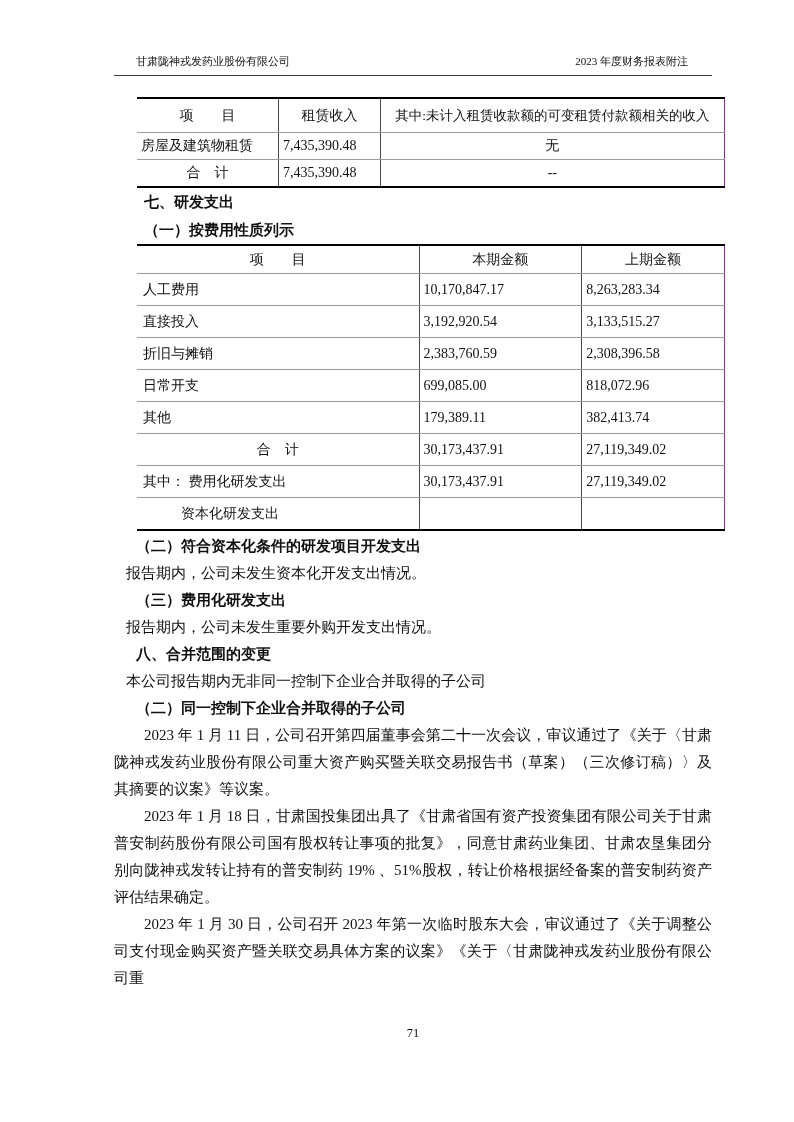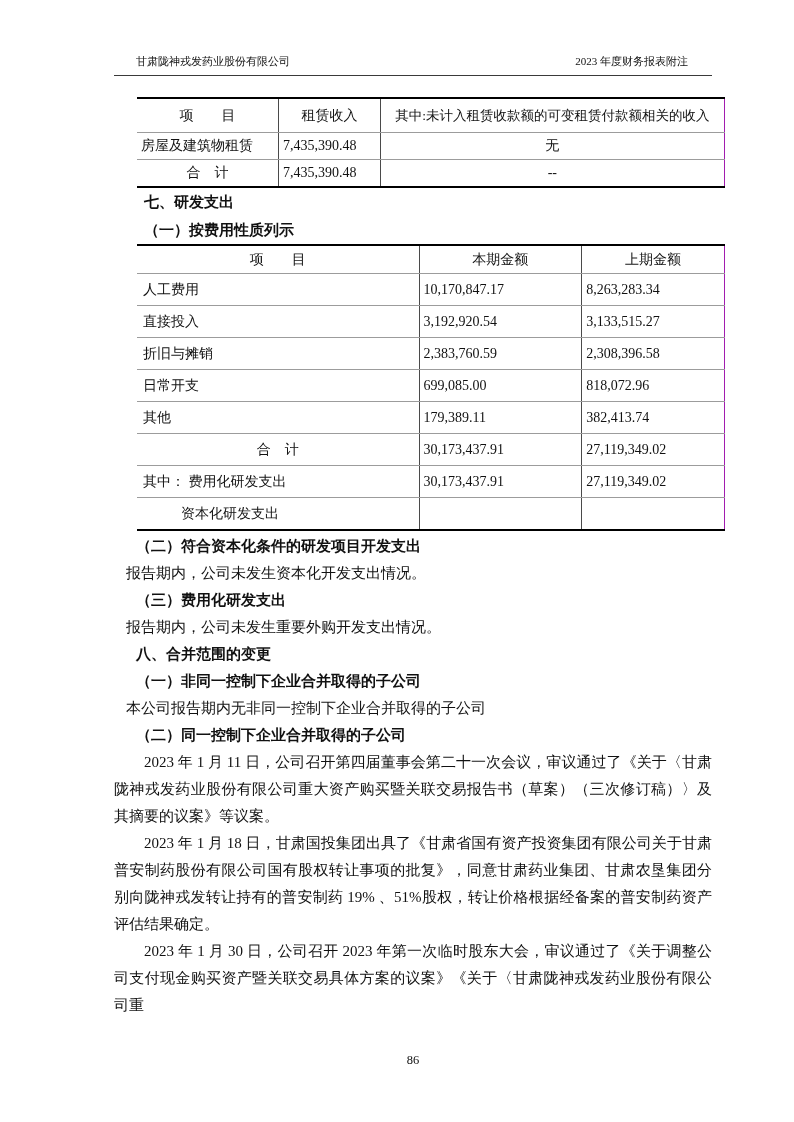--- a/index.html
+++ b/index.html
@@ -158,23 +158,22 @@
       <td class="num"></td>
     </tr>
   </tbody>
     </table>
 
   <div class="sec b first">（二）符合资本化条件的研发项目开发支出</div>
   <div class="sec note">报告期内，公司未发生资本化开发支出情况。</div>
   <div class="sec b">（三）费用化研发支出</div>
   <div class="sec note">报告期内，公司未发生重要外购开发支出情况。</div>
   <div class="sec b">八、合并范围的变更</div>
-  <div class="sec b">（一）非同一控制下企业合并取得的子公司</div>
   <div class="sec note">本公司报告期内无非同一控制下企业合并取得的子公司</div>
   <div class="sec b">（二）同一控制下企业合并取得的子公司</div>
 
   <p class="para">2023 年 1 月 11 日，公司召开第四届董事会第二十一次会议，审议通过了《关于〈甘肃陇神戎发药业股份有限公司重大资产购买暨关联交易报告书（草案）（三次修订稿）〉及其摘要的议案》等议案。</p>
   <p class="para">2023 年 1 月 18 日，甘肃国投集团出具了《甘肃省国有资产投资集团有限公司关于甘肃普安制药股份有限公司国有股权转让事项的批复》，同意甘肃药业集团、甘肃农垦集团分别向陇神戎发转让持有的普安制药 19% 、51%股权，转让价格根据经备案的普安制药资产评估结果确定。</p>
   <p class="para">2023 年 1 月 30 日，公司召开 2023 年第一次临时股东大会，审议通过了《关于调整公司支付现金购买资产暨关联交易具体方案的议案》《关于〈甘肃陇神戎发药业股份有限公司重</p>
 
-  <div class="pageno">86</div>
+  <div class="pageno">71</div>
 
 </div>
 
 </body></html>

